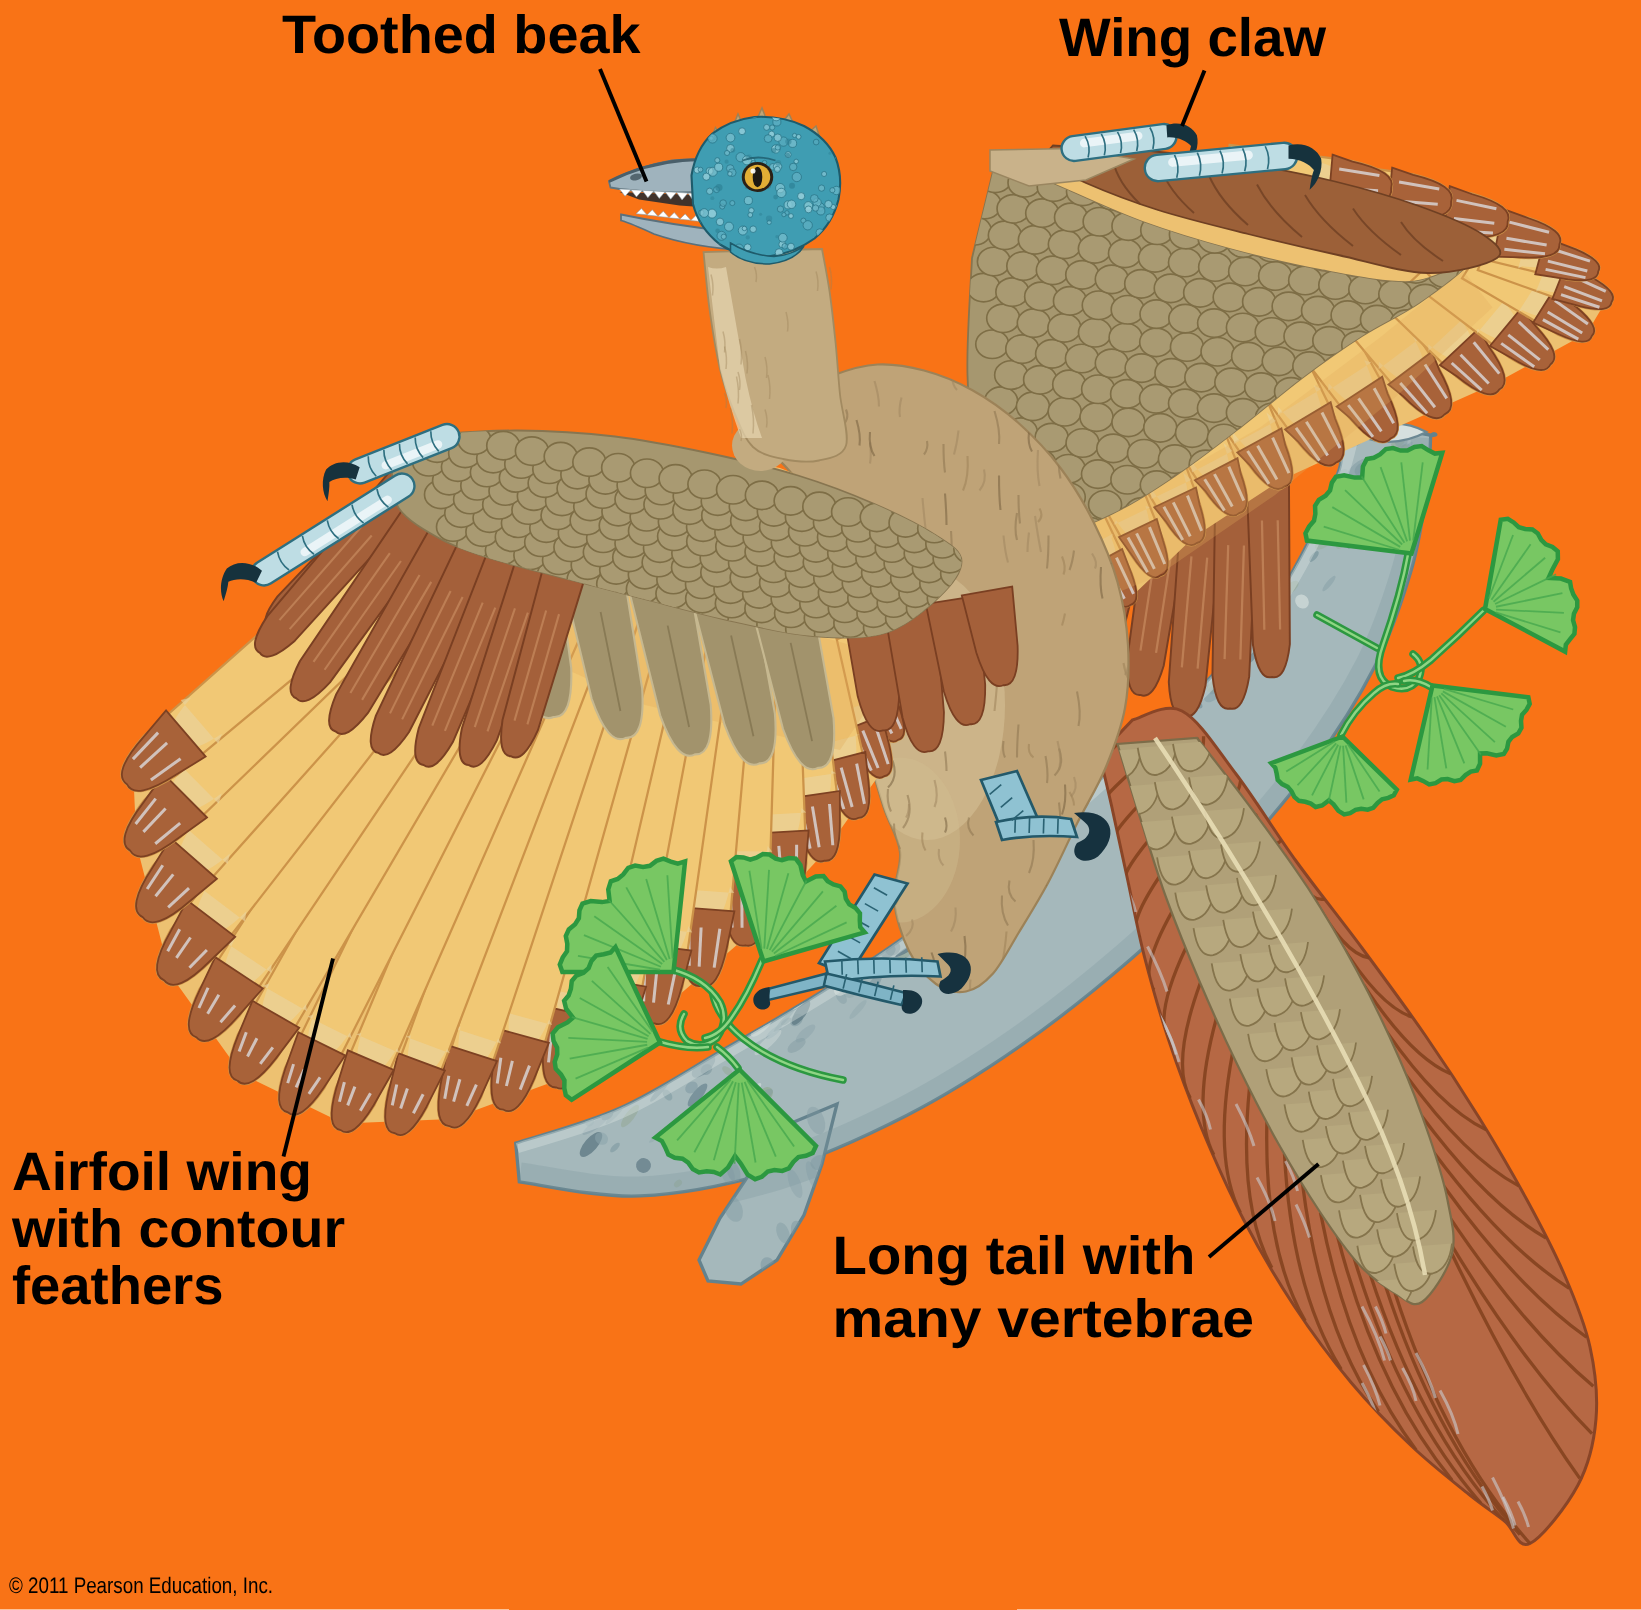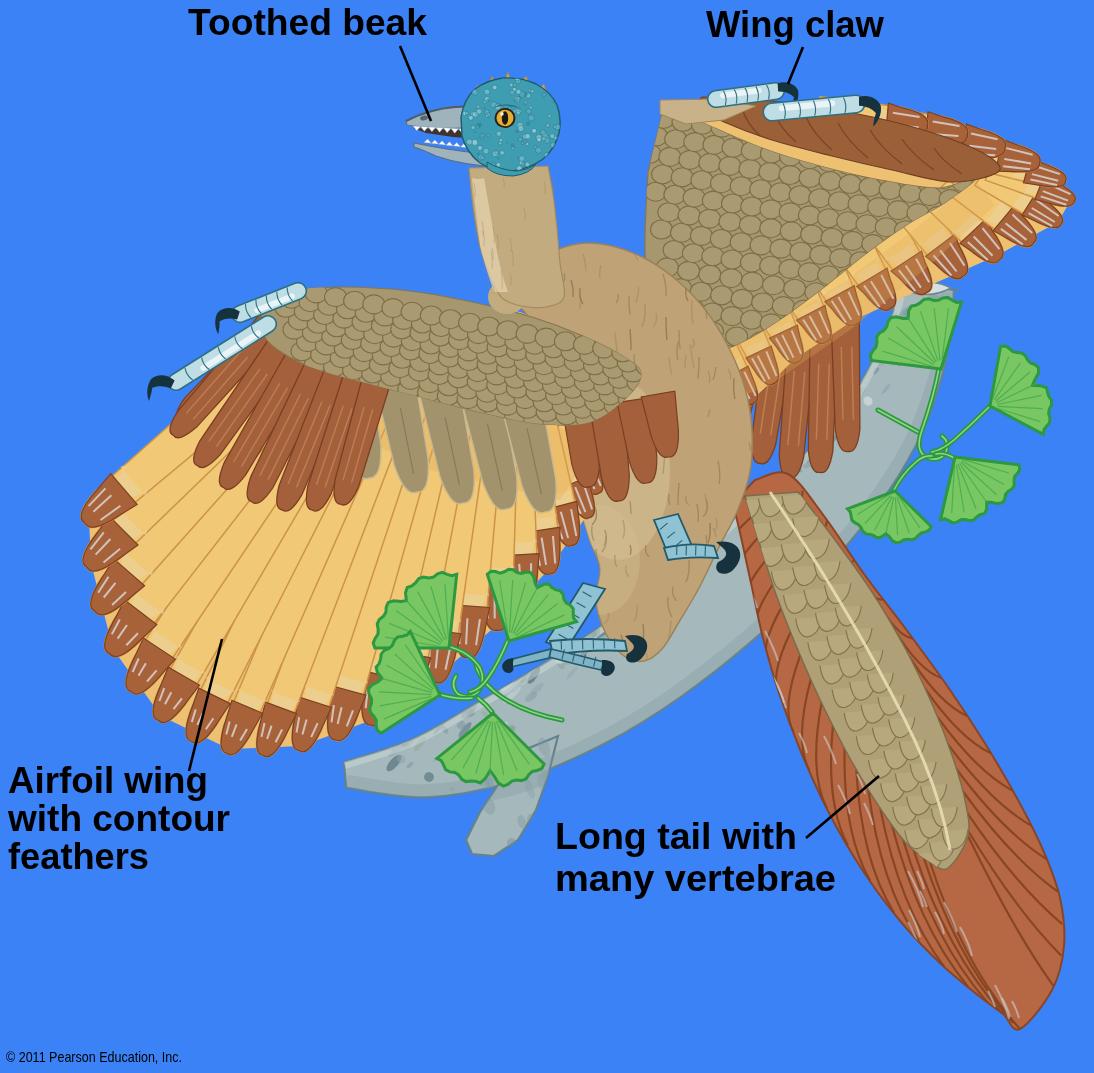--- a/index.html
+++ b/index.html
@@ -1,15 +1,15 @@
 <!DOCTYPE html>
 <html><head><meta charset="utf-8">
 <style>
 html,body{margin:0;padding:0;background:#ffffff;}
-#stage{position:relative;width:1094px;height:1073px;overflow:hidden;background:#3b82f6;}
+#stage{position:relative;width:1094px;height:1073px;overflow:hidden;background:#f97316;}
 </style></head>
 <body>
 <div id="stage"><svg xmlns="http://www.w3.org/2000/svg" width="1094" height="1073" viewBox="0 0 1094 1073">
       <path d="M343.8,762.1 C355.4,758.2 390.2,749.2 413.4,738.7 C436.6,728.3 459.1,713.2 482.8,699.5 C506.4,685.8 532.5,671.0 555.3,656.5 C578.2,642.0 597.9,628.7 619.8,612.7 C641.6,596.7 665.5,577.5 686.4,560.3 C707.3,543.1 725.1,527.2 744.9,509.3 C764.8,491.5 788.5,470.6 805.6,453.0 C822.7,435.4 836.0,419.8 847.6,403.5 C859.3,387.2 867.8,370.5 875.3,355.4 C882.9,340.4 888.6,325.0 892.8,313.1 C897.0,301.1 890.3,287.7 900.3,283.8 C910.4,280.0 944.1,288.6 953.0,290.0 C961.9,291.4 954.0,286.0 953.7,292.2 C953.4,298.3 953.4,312.2 951.2,326.9 C949.0,341.7 946.5,361.0 940.7,380.6 C934.9,400.2 927.4,422.8 916.4,444.5 C905.3,466.2 891.3,488.3 874.4,511.0 C857.5,533.7 835.2,559.2 815.1,580.7 C794.9,602.1 776.1,620.3 753.6,639.7 C731.1,659.1 705.0,680.0 680.2,697.3 C655.4,714.6 631.8,729.6 604.7,743.5 C577.5,757.4 546.9,771.5 517.2,780.5 C487.5,789.5 455.1,796.0 426.6,797.3 C398.1,798.5 359.6,789.5 346.2,787.9 Z" fill="#a5b8bb" stroke="#64828d" stroke-width="2.2"></path>
       <path d="M558.0,736.0 L548.0,776.0 L536.0,810.0 L518.0,840.0 L494.0,856.0 L472.0,854.0 L466.0,840.0 L480.0,812.0 L500.0,782.0 L522.0,751.0 Z" fill="#a5b8bb" stroke="#64828d" stroke-width="2.2"></path>
       <clipPath id="brclip">
         <path d="M343.8,762.1 C355.4,758.2 390.2,749.2 413.4,738.7 C436.6,728.3 459.1,713.2 482.8,699.5 C506.4,685.8 532.5,671.0 555.3,656.5 C578.2,642.0 597.9,628.7 619.8,612.7 C641.6,596.7 665.5,577.5 686.4,560.3 C707.3,543.1 725.1,527.2 744.9,509.3 C764.8,491.5 788.5,470.6 805.6,453.0 C822.7,435.4 836.0,419.8 847.6,403.5 C859.3,387.2 867.8,370.5 875.3,355.4 C882.9,340.4 888.6,325.0 892.8,313.1 C897.0,301.1 890.3,287.7 900.3,283.8 C910.4,280.0 944.1,288.6 953.0,290.0 C961.9,291.4 954.0,286.0 953.7,292.2 C953.4,298.3 953.4,312.2 951.2,326.9 C949.0,341.7 946.5,361.0 940.7,380.6 C934.9,400.2 927.4,422.8 916.4,444.5 C905.3,466.2 891.3,488.3 874.4,511.0 C857.5,533.7 835.2,559.2 815.1,580.7 C794.9,602.1 776.1,620.3 753.6,639.7 C731.1,659.1 705.0,680.0 680.2,697.3 C655.4,714.6 631.8,729.6 604.7,743.5 C577.5,757.4 546.9,771.5 517.2,780.5 C487.5,789.5 455.1,796.0 426.6,797.3 C398.1,798.5 359.6,789.5 346.2,787.9 Z"></path>
         <path d="M558.0,736.0 L548.0,776.0 L536.0,810.0 L518.0,840.0 L494.0,856.0 L472.0,854.0 L466.0,840.0 L480.0,812.0 L500.0,782.0 L522.0,751.0 Z"></path>
       </clipPath>
       <g clip-path="url(#brclip)">

